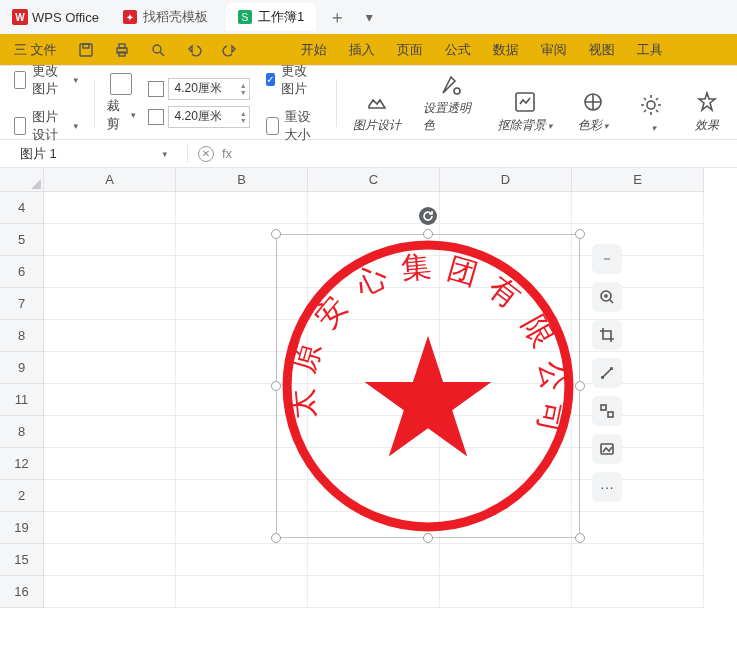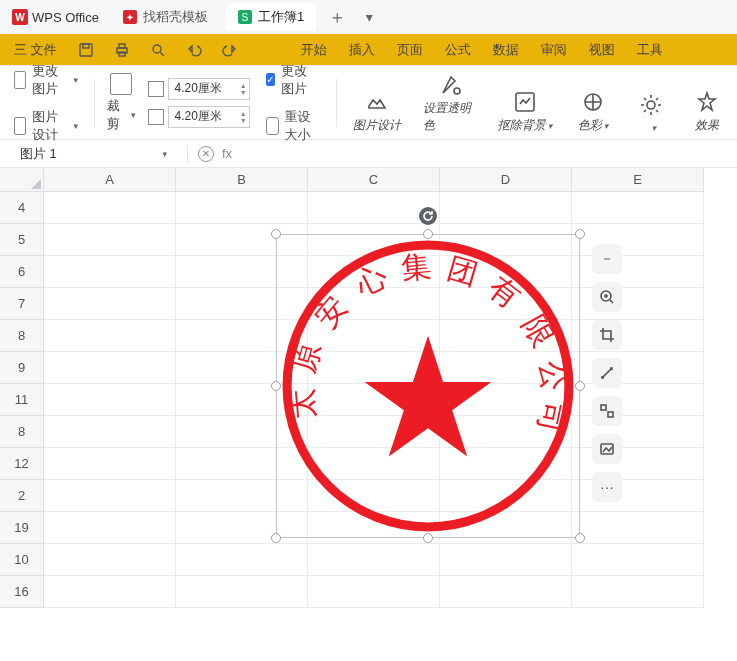--- a/index.html
+++ b/index.html
@@ -264,21 +264,21 @@
     <div class="row-h">5</div>
     <div class="row-h">6</div>
     <div class="row-h">7</div>
     <div class="row-h">8</div>
     <div class="row-h">9</div>
     <div class="row-h">11</div>
     <div class="row-h">8</div>
     <div class="row-h">12</div>
     <div class="row-h">2</div>
     <div class="row-h">19</div>
-    <div class="row-h">10</div>
+    <div class="row-h">15</div>
     <div class="row-h">16</div>
   </div>
   <div class="cells">
     <div class="row">
         <div class="cell"></div>
         <div class="cell"></div>
         <div class="cell"></div>
         <div class="cell"></div>
         <div class="cell"></div>
       </div>

